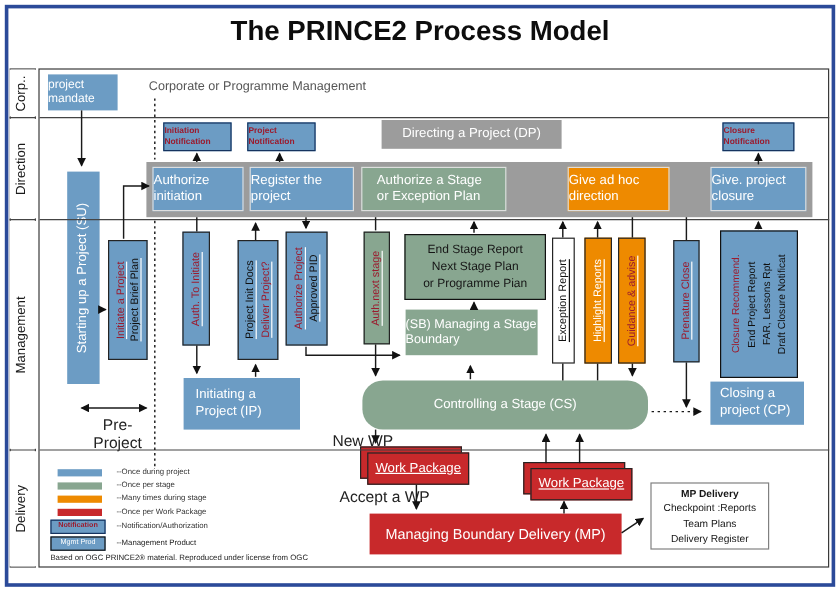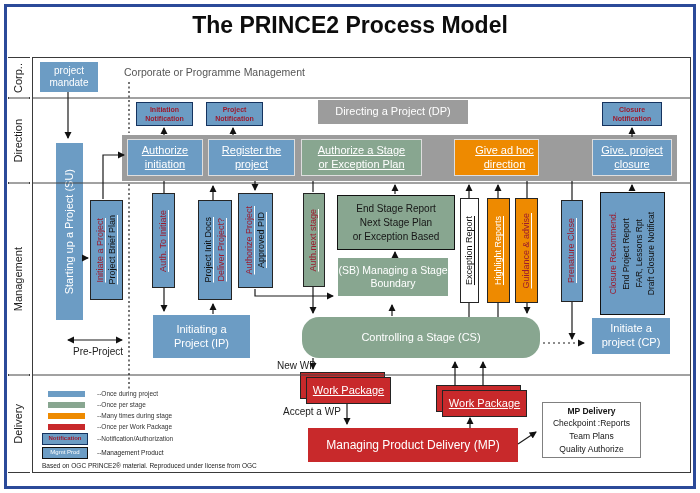--- a/index.html
+++ b/index.html
@@ -4,36 +4,36 @@
 <style>
   html,body{margin:0;padding:0;}
   body{width:700px;height:493px;position:relative;background:#ffffff;
        font-family:"Liberation Sans",sans-serif;overflow:hidden;}
   .page-border{position:absolute;left:4px;top:4px;right:4px;bottom:4px;
        border:3px solid #2b4a99;pointer-events:none;}
   .title{position:absolute;top:12px;left:0;width:100%;text-align:center;
        font-size:23px;font-weight:700;color:#0d0d0d;}
   .frame{position:absolute;box-sizing:border-box;border:1px solid #3a3a3a;background:transparent;}
   .box{position:absolute;box-sizing:border-box;display:flex;align-items:center;
-       justify-content:center;text-align:center;line-height:1.25;}
+       justify-content:center;text-align:left;line-height:1.25;}
   .blue{background:#6C9CC4;color:#fff;}
   .sage{background:#88A690;color:#fff;}
   .orangebg{background:#EE8A00;color:#fff;}
   .redbg{background:#C8292B;color:#fff;}
   .grayband{background:#9C9C9C;color:#fff;}
-  .bandbox{border:1.5px solid #dedede;font-size:11px;text-decoration:underline;}
+  .bandbox{border:1.5px solid #dedede;font-size:11px;}
   .notif{background:#6C9CC4;border:1.5px solid #15335f;color:#9B1B2E;
        font-size:7px;font-weight:700;line-height:1.3;}
   .bdark{border:1.5px solid #242424;text-decoration:underline;}
   .vcol{display:flex;flex-direction:row;align-items:center;justify-content:center;gap:1px;}
   .vtext{writing-mode:vertical-rl;transform:rotate(180deg);white-space:nowrap;}
   .darkred{color:#9B1B2E;}
   .ink{color:#101010;}
   .rowlabel{font-size:11px;color:#1a1a1a;background:#fff;}
-  .lbl{position:absolute;font-size:10px;color:#222;}
+  .lbl{position:absolute;font-size:13px;color:#222;}
   .legend-label{position:absolute;font-size:6.5px;color:#333;}
   .swatch{position:absolute;width:37px;height:6px;}
   svg.overlay{position:absolute;left:0;top:0;pointer-events:none;}
 </style>
 </head>
 <body>
 
 <div class="page-border"></div>
 <div class="title">The PRINCE2 Process Model</div>
 
@@ -59,21 +59,21 @@
 <div class="box grayband" style="left:318px;top:100px;width:150px;height:24px;font-size:11px;">Directing a Project (DP)</div>
 <div class="box grayband" style="left:122px;top:135px;width:555px;height:46px;"></div>
 
 <div class="box notif" style="left:136px;top:102px;width:57px;height:24px;">Initiation Notification</div>
 <div class="box notif" style="left:206px;top:102px;width:57px;height:24px;">Project Notification</div>
 <div class="box notif" style="left:602px;top:102px;width:60px;height:24px;">Closure Notification</div>
 
 <div class="box blue bandbox" style="left:127px;top:139px;width:76px;height:37px;">Authorize initiation</div>
 <div class="box blue bandbox" style="left:208px;top:139px;width:87px;height:37px;">Register the project</div>
 <div class="box sage bandbox" style="left:301px;top:139px;width:121px;height:37px;padding:0 12px;">Authorize a Stage or Exception Plan</div>
-<div class="box orangebg bandbox" style="left:454px;top:139px;width:85px;height:37px;padding-left:16px;">Give ad hoc direction</div>
+<div class="box orangebg bandbox" style="left:473px;top:139px;width:85px;height:37px;">Give ad hoc direction</div>
 <div class="box blue bandbox" style="left:592px;top:139px;width:80px;height:37px;">Give. project closure</div>
 
 <div class="box vcol blue" style="left:56px;top:143px;width:27px;height:177px;font-size:11px;">
     <span class="vtext">Starting up a Project (SU)</span>
   </div>
 
 <div class="box vcol blue bdark" style="left:90px;top:200px;width:33px;height:100px;font-size:9px;">
   <span class="vtext darkred">Initiate a Project</span>
   <span class="vtext ink">Project Brief Plan</span>
 </div>
@@ -92,21 +92,21 @@
   <span class="vtext ink">Approved PID</span>
 </div>
 
 <div class="box vcol sage bdark" style="left:303px;top:193px;width:22px;height:94px;font-size:9px;">
     <span class="vtext darkred">Auth.next stage</span>
   </div>
 
 <div class="box sage" style="left:337px;top:195px;width:118px;height:55px;border:1.5px solid #111;font-size:10px;color:#161616;flex-direction:column;line-height:1.4;">
   <div>End Stage Report</div>
   <div>Next Stage Plan</div>
-  <div>or Exception Based</div>
+  <div>or Programme Pian</div>
 </div>
 
 <div class="box sage" style="left:338px;top:258px;width:110px;height:38px;font-size:10.5px;">(SB) Managing a Stage Boundary</div>
 
 <div class="box vcol bdark" style="left:460px;top:198px;width:19px;height:105px;font-size:9px;background:#fff;color:#111;">
     <span class="vtext">Exception Report</span>
   </div>
 <div class="box vcol orangebg bdark" style="left:487px;top:198px;width:23px;height:105px;font-size:9px;">
     <span class="vtext">Highlight Reports</span>
   </div>
@@ -119,40 +119,40 @@
 
 <div class="box vcol blue" style="left:600px;top:192px;width:65px;height:123px;font-size:8.5px;border:1.5px solid #111;gap:2px;">
   <span class="vtext darkred">Closure Recommend.</span>
   <span class="vtext ink">End Project Report</span>
   <span class="vtext ink">FAR, Lessons Rpt</span>
   <span class="vtext ink">Draft Closure Notificat</span>
 </div>
 
 <div class="box blue" style="left:153px;top:315px;width:97px;height:43px;font-size:11px;padding:0 10px;">Initiating a Project (IP)</div>
 <div class="box sage" style="left:302px;top:317px;width:238px;height:41px;font-size:11px;border-radius:17px;">Controlling a Stage (CS)</div>
-<div class="box blue" style="left:592px;top:318px;width:78px;height:36px;font-size:11px;padding:0 8px;">Initiate a project (CP)</div>
+<div class="box blue" style="left:592px;top:318px;width:78px;height:36px;font-size:11px;padding:0 8px;">Closing a project (CP)</div>
 
 <div class="lbl" style="left:70px;top:346px;width:56px;text-align:center;">Pre-Project</div>
 <div class="lbl" style="left:277px;top:360px;">New WP</div>
 
 <div class="box redbg bdark" style="left:300px;top:372px;width:85px;height:27px;"></div>
 <div class="box redbg bdark" style="left:306px;top:377px;width:85px;height:27px;font-size:11px;">Work Package</div>
 
 <div class="box redbg bdark" style="left:436px;top:385px;width:85px;height:27px;"></div>
 <div class="box redbg bdark" style="left:442px;top:390px;width:85px;height:27px;font-size:11px;">Work Package</div>
 
 <div class="lbl" style="left:283px;top:406px;">Accept a WP</div>
 
-<div class="box redbg" style="left:308px;top:428px;width:210px;height:34px;font-size:12px;">Managing Product Delivery (MP)</div>
+<div class="box redbg" style="left:308px;top:428px;width:210px;height:34px;font-size:12px;">Managing Boundary Delivery (MP)</div>
 
 <div class="box" style="left:542px;top:402px;width:99px;height:56px;background:#fff;border:1.5px solid #808080;font-size:8.5px;color:#161616;flex-direction:column;line-height:1.5;">
   <div style="font-weight:700;">MP Delivery</div>
   <div>Checkpoint :Reports</div>
   <div>Team Plans</div>
-  <div>Quality Authorize</div>
+  <div>Delivery Register</div>
 </div>
 
 <div class="swatch" style="left:48px;top:391px;background:#6C9CC4;"></div>
 <div class="legend-label" style="left:97px;top:390px;">--Once during project</div>
 <div class="swatch" style="left:48px;top:402px;background:#88A690;"></div>
 <div class="legend-label" style="left:97px;top:401px;">--Once per stage</div>
 <div class="swatch" style="left:48px;top:413px;background:#EE8A00;"></div>
 <div class="legend-label" style="left:97px;top:412px;">--Many times during stage</div>
 <div class="swatch" style="left:48px;top:424px;background:#C8292B;"></div>
 <div class="legend-label" style="left:97px;top:423px;">--Once per Work Package</div>

